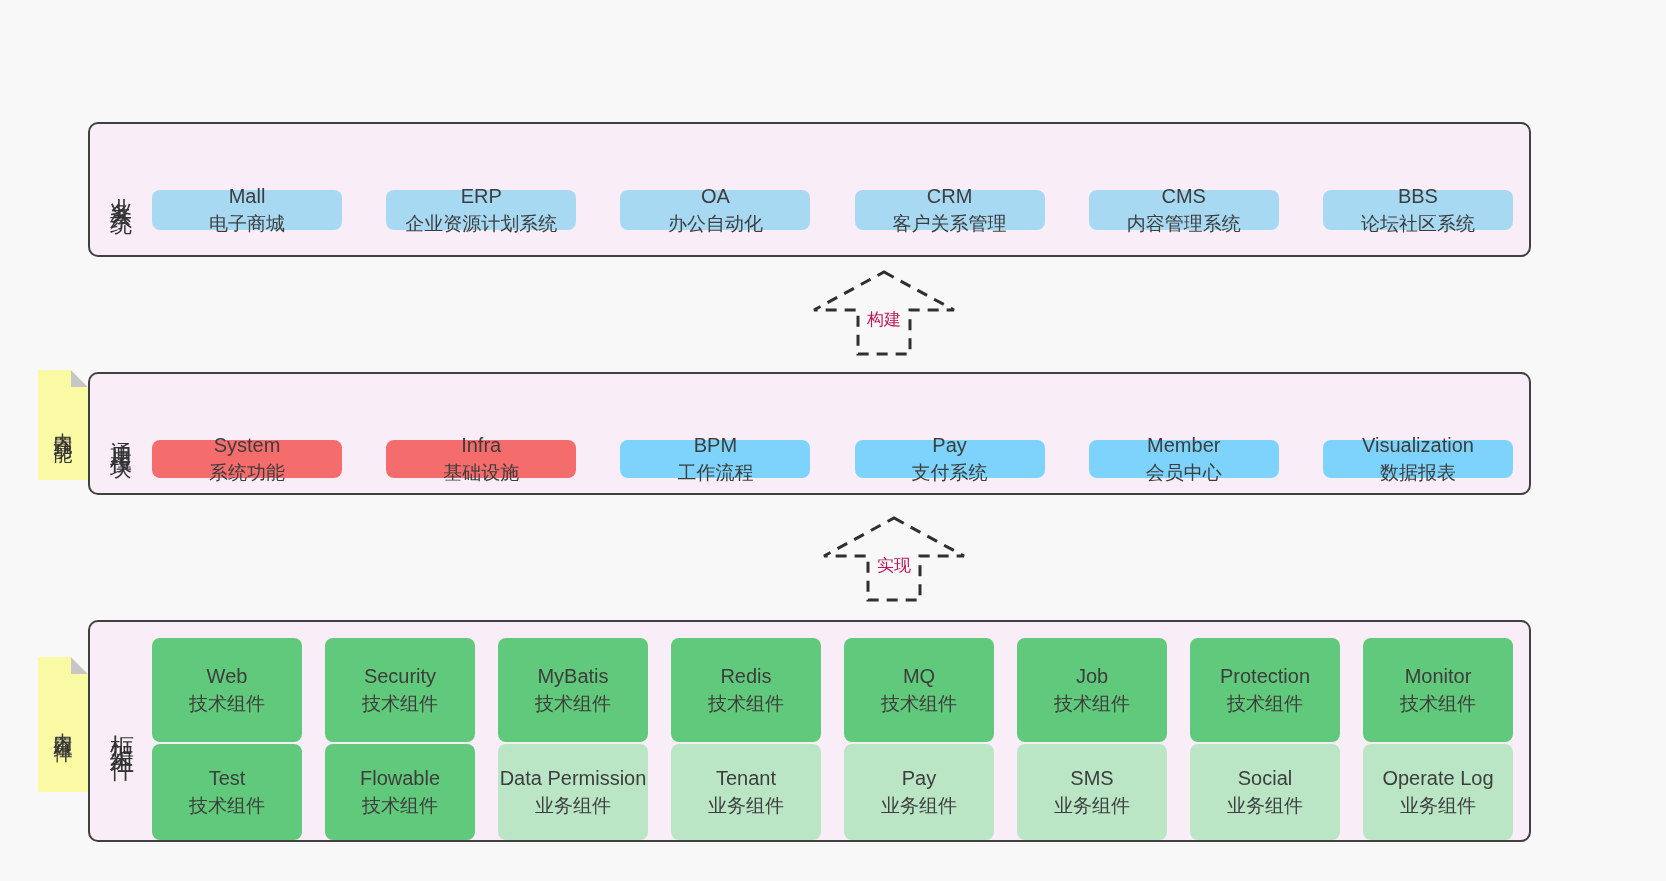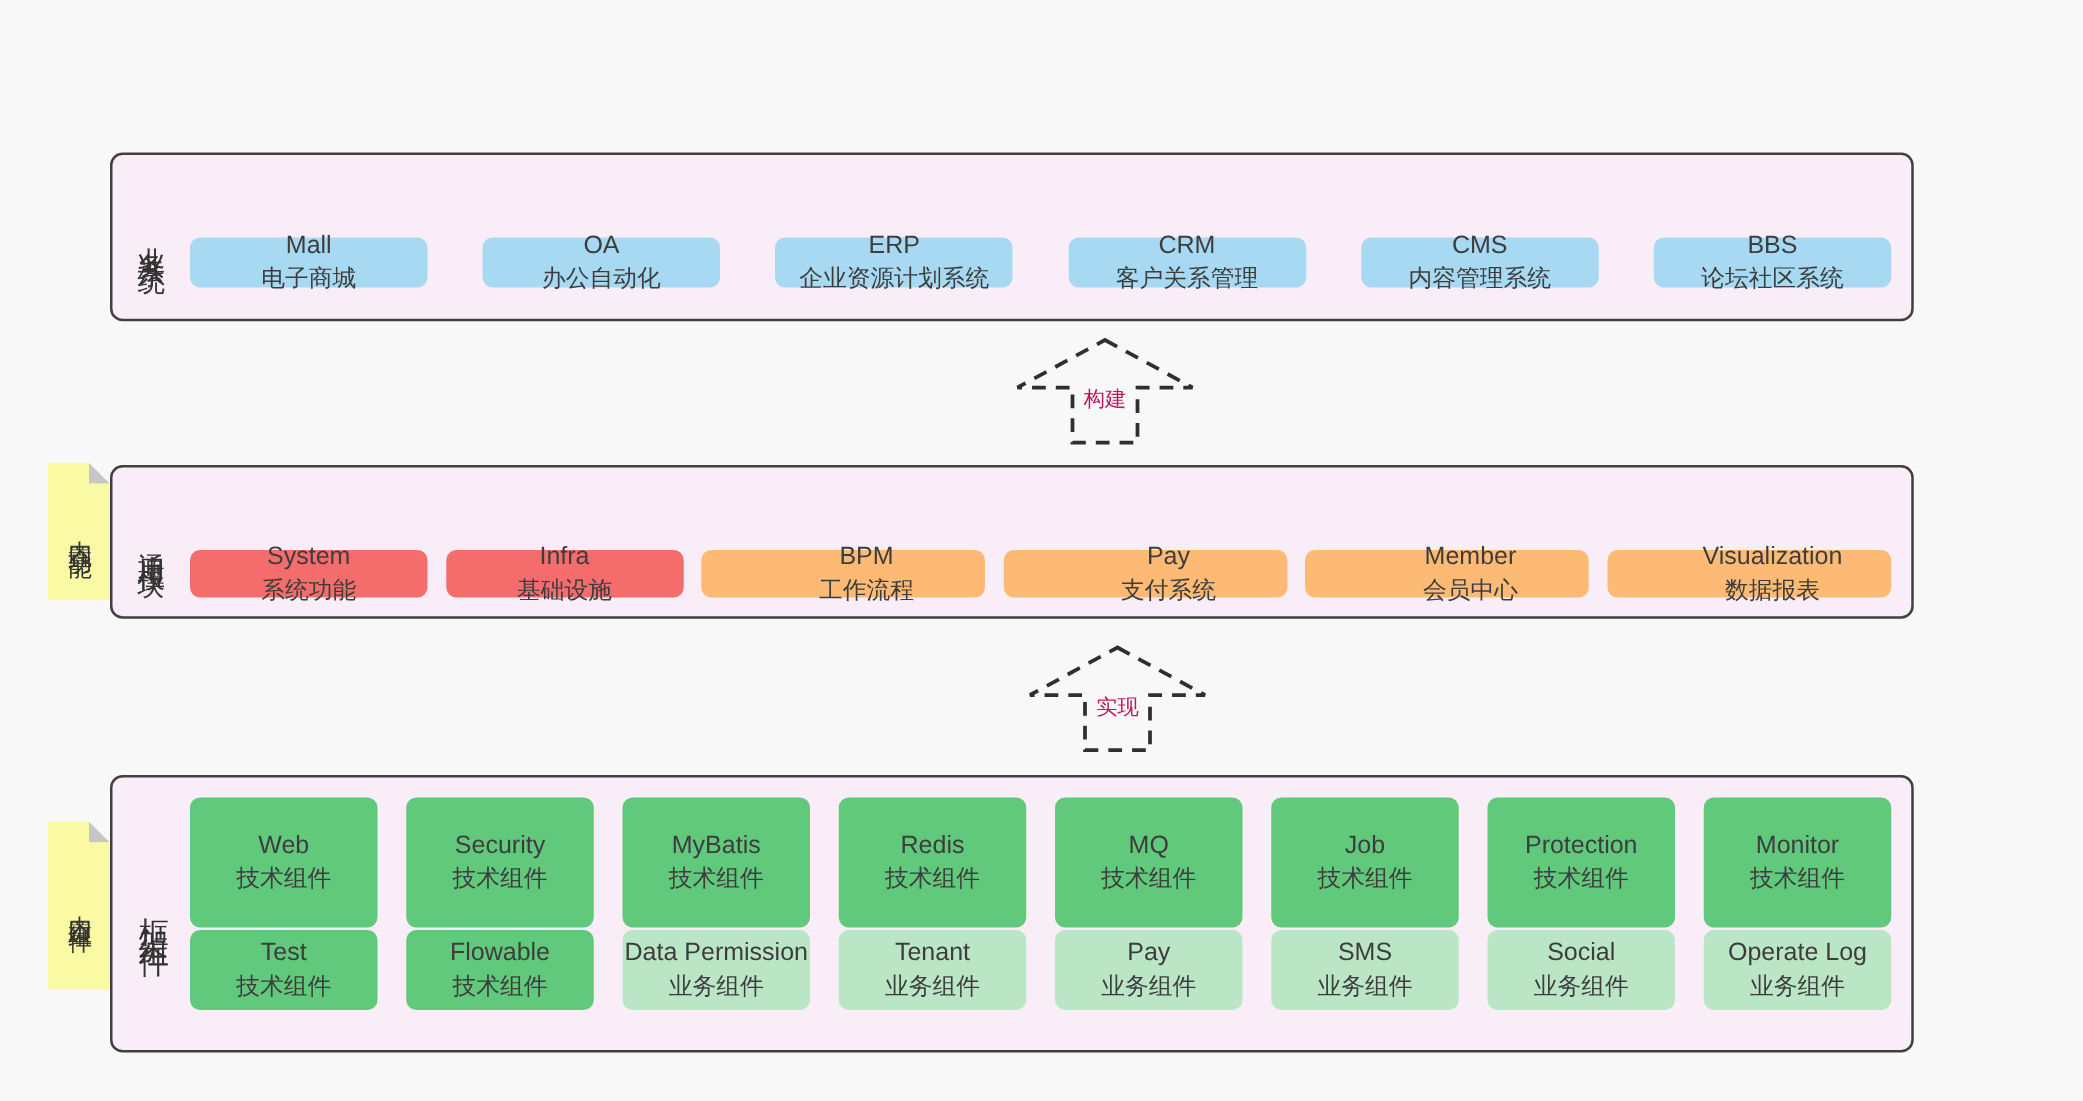--- a/index.html
+++ b/index.html
@@ -25,32 +25,32 @@
   }
   #panel-framework .v-label{font-size:24px;letter-spacing:8px;}
 
   .row{
     position:absolute;left:62px;right:16px;
     display:flex;justify-content:space-between;
   }
   #panel-business .row{top:26px;height:80px;}
   #panel-common .row{top:26px;height:78px;}
   #panel-framework .row-1{top:16px;height:104px;}
-  #panel-framework .row-2{top:122px;height:64px;}
+  #panel-framework .row-2{top:122px;height:96px;}
 
   .box{
     border-radius:8px;display:flex;flex-direction:column;
     justify-content:center;align-items:center;text-align:center;
     line-height:27px;
   }
   .w-wide{width:190px;margin-top:40px;}
   .w-narrow{width:150px;}
   .c-blue{background:#a8d9f2;}
   .c-red{background:#f56c6c;}
-  .c-pink{background:#fdba74;padding-left:37px;}
+  .c-pink{background:#7dd3fc;}
   .c-green{background:#61c97b;}
   .c-lgreen{background:#bae6c6;}
   .en{font-size:20px;}
   .zh{font-size:19px;}
 
   .sticky{
     position:absolute;left:38px;width:50px;background:#fbfaa4;z-index:2;
     display:flex;align-items:center;justify-content:center;
     writing-mode:vertical-rl;text-orientation:upright;
     font-size:19px;letter-spacing:4px;color:#333;
@@ -76,26 +76,26 @@
 <body>
 
 <div class="container" id="panel-business">
   <div class="v-label">业务系统</div>
   <div class="row">
     <div class="box w-wide c-blue">
       <span class="en">Mall</span>
       <span class="zh">电子商城</span>
     </div>
     <div class="box w-wide c-blue">
+      <span class="en">ERP</span>
+      <span class="zh">企业资源计划系统</span>
+    </div>
+    <div class="box w-wide c-blue">
       <span class="en">OA</span>
       <span class="zh">办公自动化</span>
-    </div>
-    <div class="box w-wide c-blue">
-      <span class="en">ERP</span>
-      <span class="zh">企业资源计划系统</span>
     </div>
     <div class="box w-wide c-blue">
       <span class="en">CRM</span>
       <span class="zh">客户关系管理</span>
     </div>
     <div class="box w-wide c-blue">
       <span class="en">CMS</span>
       <span class="zh">内容管理系统</span>
     </div>
     <div class="box w-wide c-blue">

